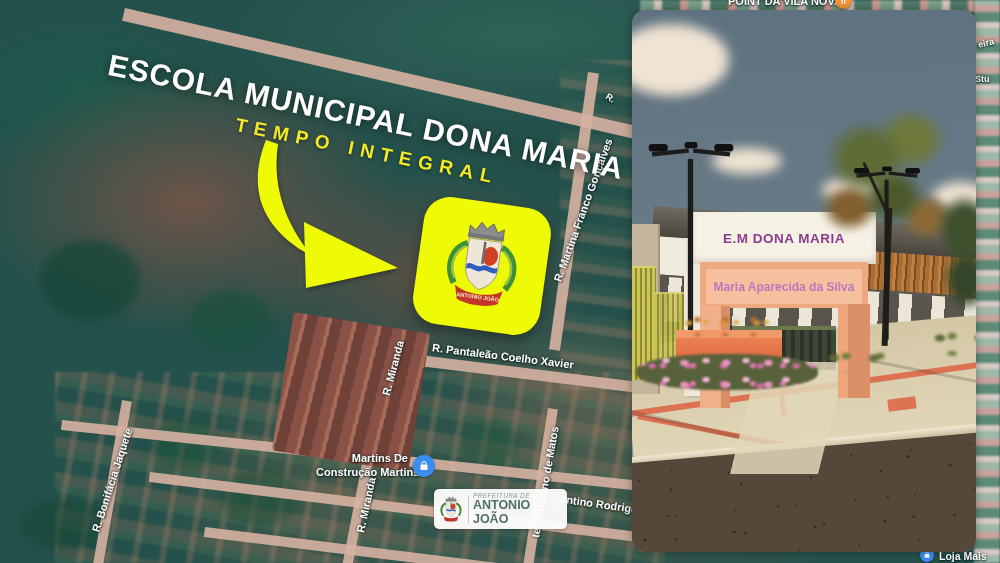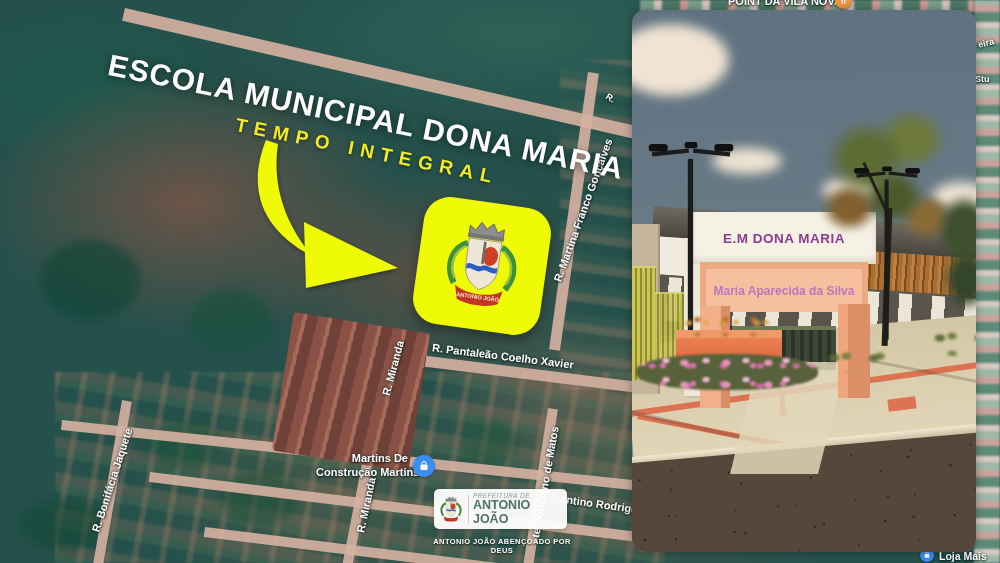--- a/index.html
+++ b/index.html
@@ -98,21 +98,21 @@
   .fence{z-index:6;background:repeating-linear-gradient(90deg,#cdc553 0 3px,#8e8c36 3px 5px);border-top:2px solid #d8d06a;}
   .wcorner{left:52px;top:228px;width:18px;height:158px;z-index:6;background:#efe9d9;box-shadow:2px 0 3px rgba(0,0,0,.25);}
   .gate{left:100px;top:316px;width:104px;height:40px;z-index:6;
       background:repeating-linear-gradient(90deg,#3f4836 0 5px,#2c332b 5px 9px);border-top:4px solid #6c7950;}
   .driveway{left:112px;top:352px;width:88px;height:112px;z-index:6;transform:skewX(-14deg);background:#e2d7b8;opacity:.85;}
   .arch-header{left:60px;top:202px;width:184px;height:52px;z-index:7;background:#f6f1e5;
       box-shadow:inset 0 -4px 6px rgba(0,0,0,.12);display:flex;align-items:center;justify-content:center;}
   .school-name{font-weight:bold;font-size:13.5px;letter-spacing:.5px;color:#8a3c8f;}
   .arch-beam{left:68px;top:252px;width:168px;height:46px;z-index:7;background:#efa981;
       display:flex;align-items:center;justify-content:center;}
-  .arch-band{left:74px;top:259px;width:156px;height:43px;z-index:7;background:#f6c09e;
+  .arch-band{left:74px;top:259px;width:156px;height:35px;z-index:7;background:#f6c09e;
       display:flex;align-items:center;justify-content:center;}
   .school-sub{font-weight:bold;font-size:12px;color:#b46ac2;opacity:.85;white-space:nowrap;}
   .leg-l{left:68px;top:296px;width:30px;height:102px;z-index:7;background:linear-gradient(90deg,#f2b08a 0 70%,#d98e66 70%);}
   .leg-r{left:206px;top:294px;width:32px;height:94px;z-index:7;background:linear-gradient(90deg,#efa67d 0 30%,#db9068 30%);}
   .canopy{z-index:8;filter:blur(3px);}
   .trunk{z-index:8;background:#241f18;}
   .lamp{z-index:9;}
   .planter{left:44px;top:320px;width:106px;height:42px;z-index:9;background:linear-gradient(#f09a6a 0 8px,#ea8150 8px,#d9603a);}
   .goldflow{left:50px;top:304px;width:94px;height:22px;z-index:9;filter:blur(1.5px);
       background-image:radial-gradient(7px 5px at 20% 50%,#d8973f 45%,transparent 60%),
@@ -234,21 +234,20 @@
       <rect x="48.5" y="30" width="3" height="26" fill="#6b6b6b"></rect>
       <path d="M32 58 C38 54 44 62 50 58 C56 54 62 62 68 58 L68 64 C62 68 56 60 50 64 C44 68 38 60 32 64 Z" fill="#2e5fc0"></path>
       <path d="M22 84 C34 94 66 94 78 84 L74 100 C62 106 38 106 26 100 Z" fill="#c23527"></path>
     </svg>
     <div class="div"></div>
     <div>
       <div class="pref-sm">PREFEITURA DE</div>
       <div class="pref-nm">ANTONIO JOÃO</div>
     </div>
   </div>
-  <div class="a motto">ANTONIO JOÃO ABENÇOADO POR DEUS</div>
 
   <div class="a panel">
     <div class="a cloud" style="left:-18px;top:14px;width:115px;height:72px;"></div>
     <div class="a cloud" style="left:80px;top:138px;width:70px;height:26px;"></div>
     <div class="a cloud" style="left:190px;top:168px;width:60px;height:24px;"></div>
     <div class="a cloud" style="left:300px;top:172px;width:58px;height:30px;"></div>
 
     <div class="a building">
       <div class="b-roof"></div>
       <div class="b-mid"></div>

